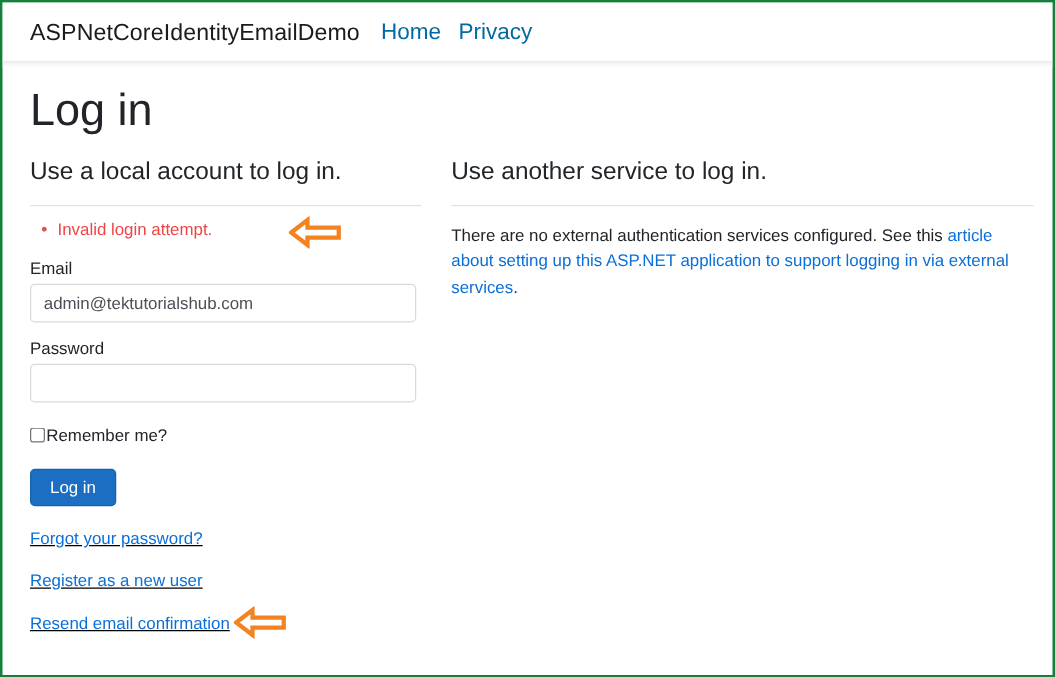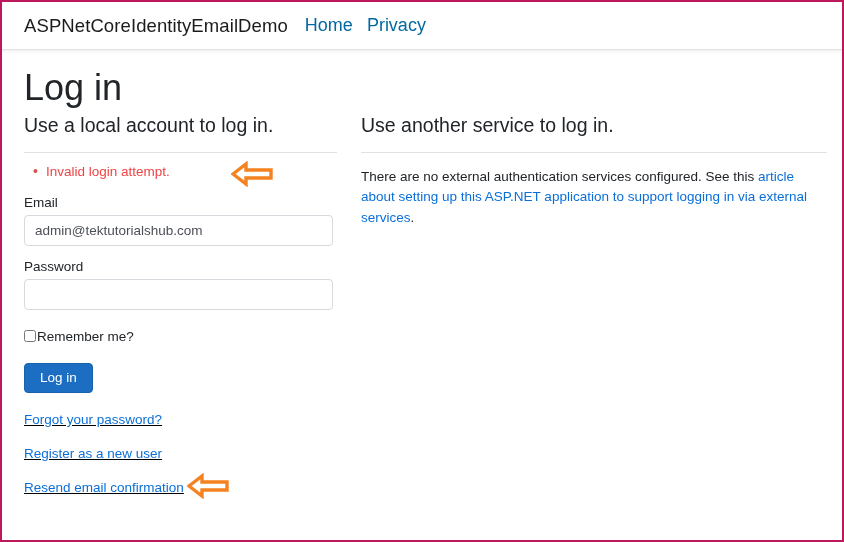--- a/index.html
+++ b/index.html
@@ -11,21 +11,21 @@
     height: 542px;
     background: #ffffff;
     font-family: "Liberation Sans", sans-serif;
     overflow: hidden;
   }
   .page-frame {
     position: relative;
     width: 844px;
     height: 542px;
     box-sizing: border-box;
-    border: 2px solid #be185d;
+    border: 2px solid #15803d;
     background: #ffffff;
     overflow: hidden;
   }
 
   
   .navbar {
     position: relative;
     box-sizing: border-box;
     height: 48px;
     background: #ffffff;
@@ -64,21 +64,21 @@
   }
   .page-title {
     font-size: 36px;
     font-weight: normal;
     color: #212529;
     margin: 13px 0 0 22px;
     line-height: 1.15;
   }
   .columns {
     display: flex;
-    margin-top: 5px;
+    margin-top: 17px;
   }
   .col-left {
     width: 335px;
     padding-left: 22px;
     box-sizing: border-box;
     position: relative;
   }
   .col-right {
     width: 490px;
     padding-left: 24px;

